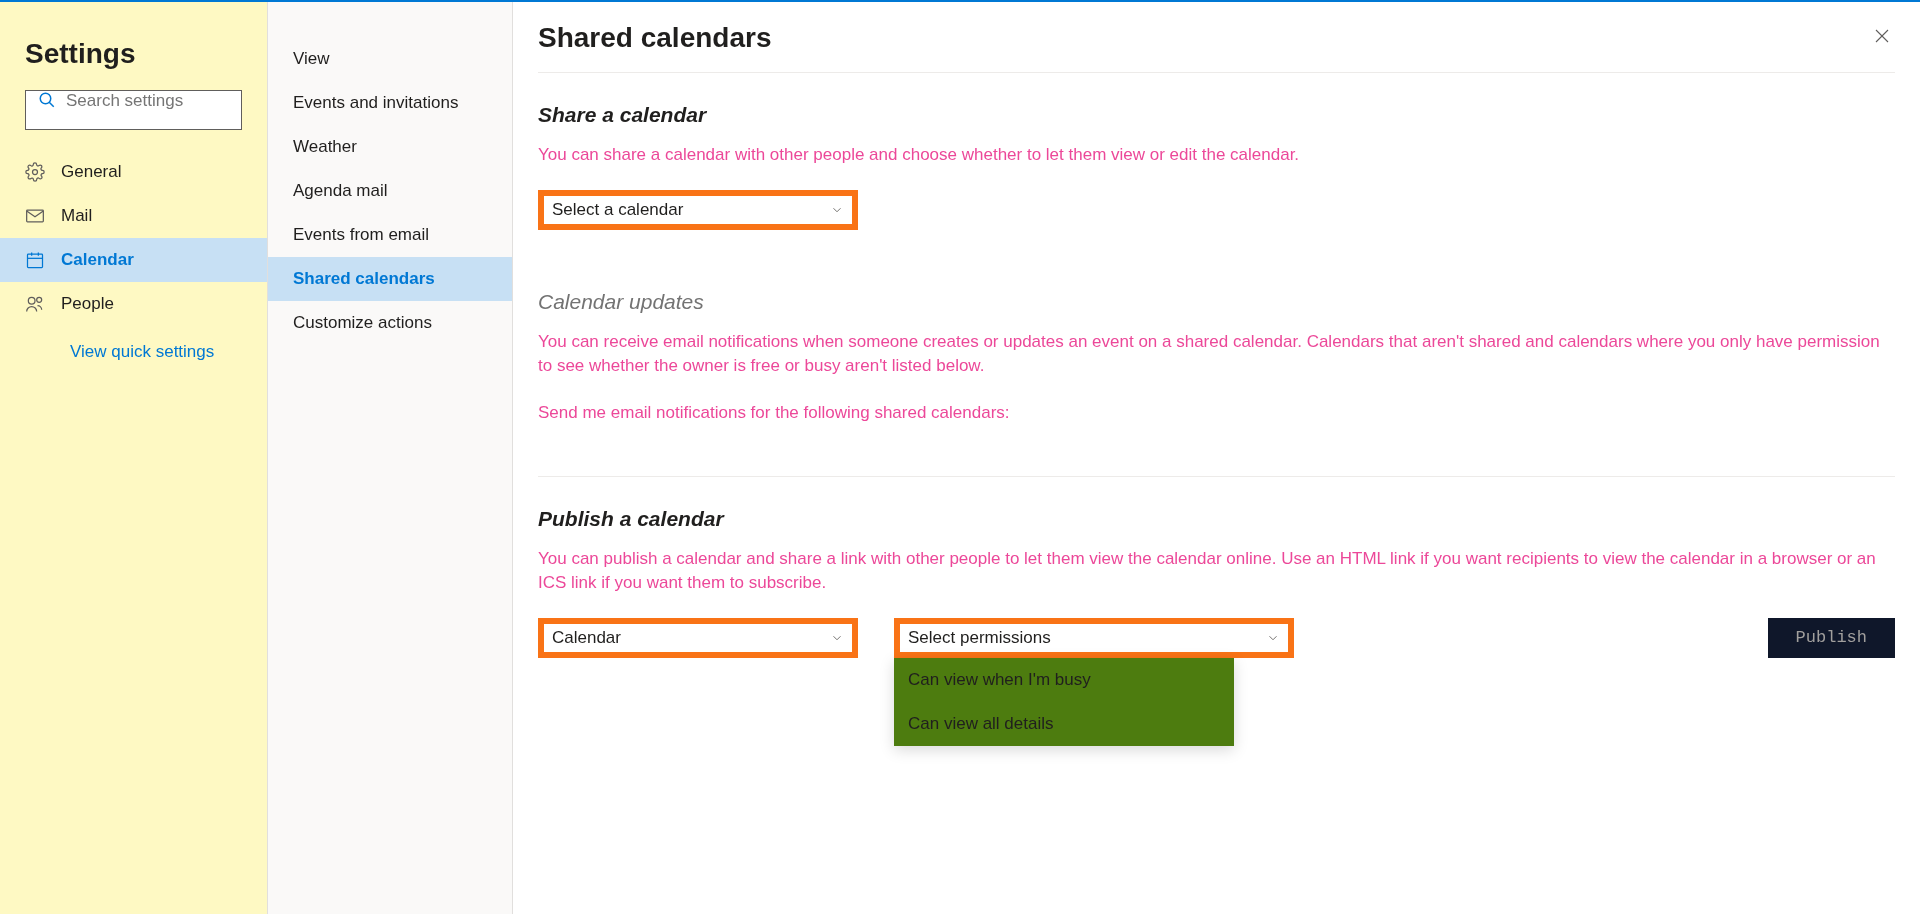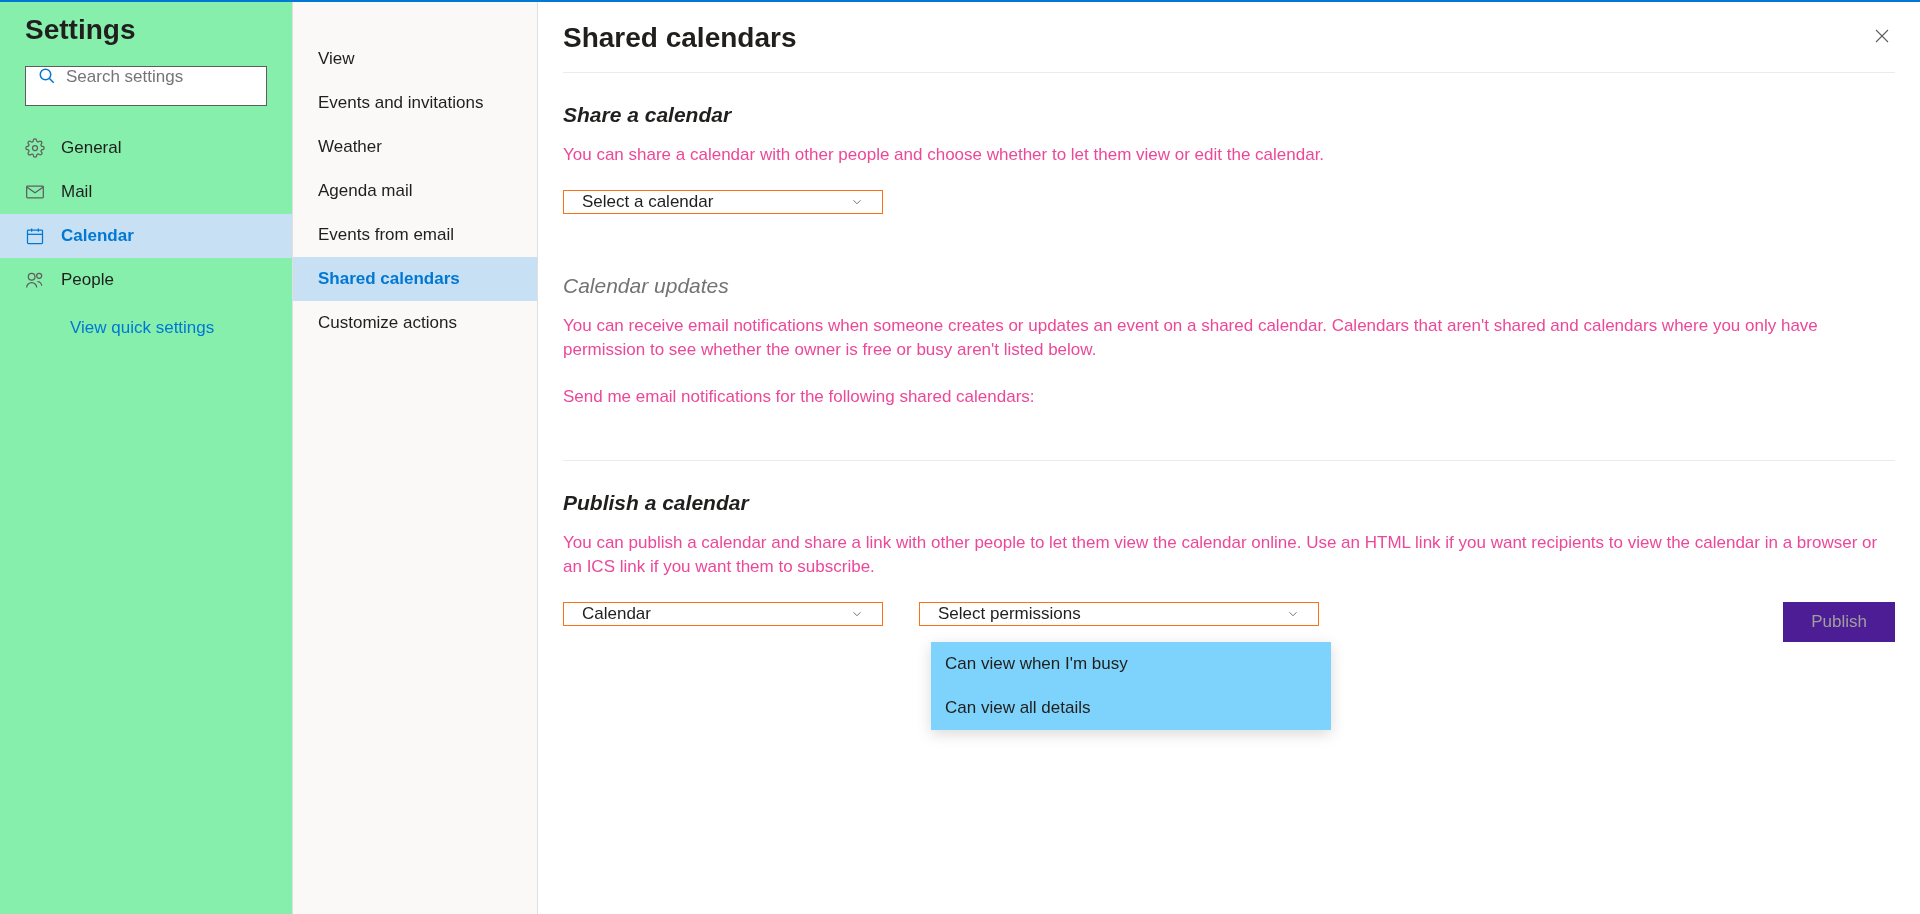--- a/index.html
+++ b/index.html
@@ -14,24 +14,24 @@
       height: 914px;
       overflow: hidden;
       border-top: 2px solid #0078d4;
     }
     .container {
       display: flex;
       height: 100%;
     }
     
     .sidebar-left {
-      width: 293px;
-      background: #86efac;
+      width: 268px;
+      background: #fef9c3;
       border-right: 1px solid #e1dfdd;
-      padding-top: 12px;
+      padding-top: 36px;
     }
     .sidebar-title {
       font-size: 28px;
       font-weight: 700;
       color: #201f1e;
       padding: 0 25px 20px 25px;
     }
     .search-box {
       margin: 0 25px 20px 25px;
       border: 1px solid #605e5c;
@@ -142,24 +142,24 @@
     .section-desc {
       font-size: 17px;
       color: #ec4899;
       line-height: 1.45;
       margin-bottom: 22px;
     }
     .dropdown {
       display: flex;
       align-items: center;
       justify-content: space-between;
-      border: 1px solid #f97316;
+      border: 6px solid #f97316;
       background: #ffffff;
-      height: 24px;
-      padding: 0 18px;
+      height: 40px;
+      padding: 0 8px;
       width: 320px;
       cursor: pointer;
       font-size: 17px;
       color: #201f1e;
     }
     .dropdown.wide {
       width: 400px;
     }
     .chevron {
       flex-shrink: 0;
@@ -170,32 +170,33 @@
     }
     .publish-row {
       display: flex;
       gap: 36px;
       align-items: flex-start;
       position: relative;
     }
     .publish-btn {
       height: 40px;
       padding: 0 28px;
-      background: #4c1d95;
+      background: #0f172a;
       border: none;
       color: #a19f9d;
       font-size: 17px;
       cursor: default;
+      font-family: Liberation Mono, monospace;
     }
     .dropdown-menu {
       position: absolute;
       top: 40px;
-      left: 12px;
-      width: 400px;
-      background: #7dd3fc;
+      left: 0;
+      width: 340px;
+      background: #4d7c0f;
       box-shadow: 0 4px 14px rgba(0,0,0,0.15);
       z-index: 10;
     }
     .dropdown-option {
       padding: 11px 14px;
       font-size: 17px;
       color: #201f1e;
       cursor: pointer;
       height: 44px;
       display:flex;

